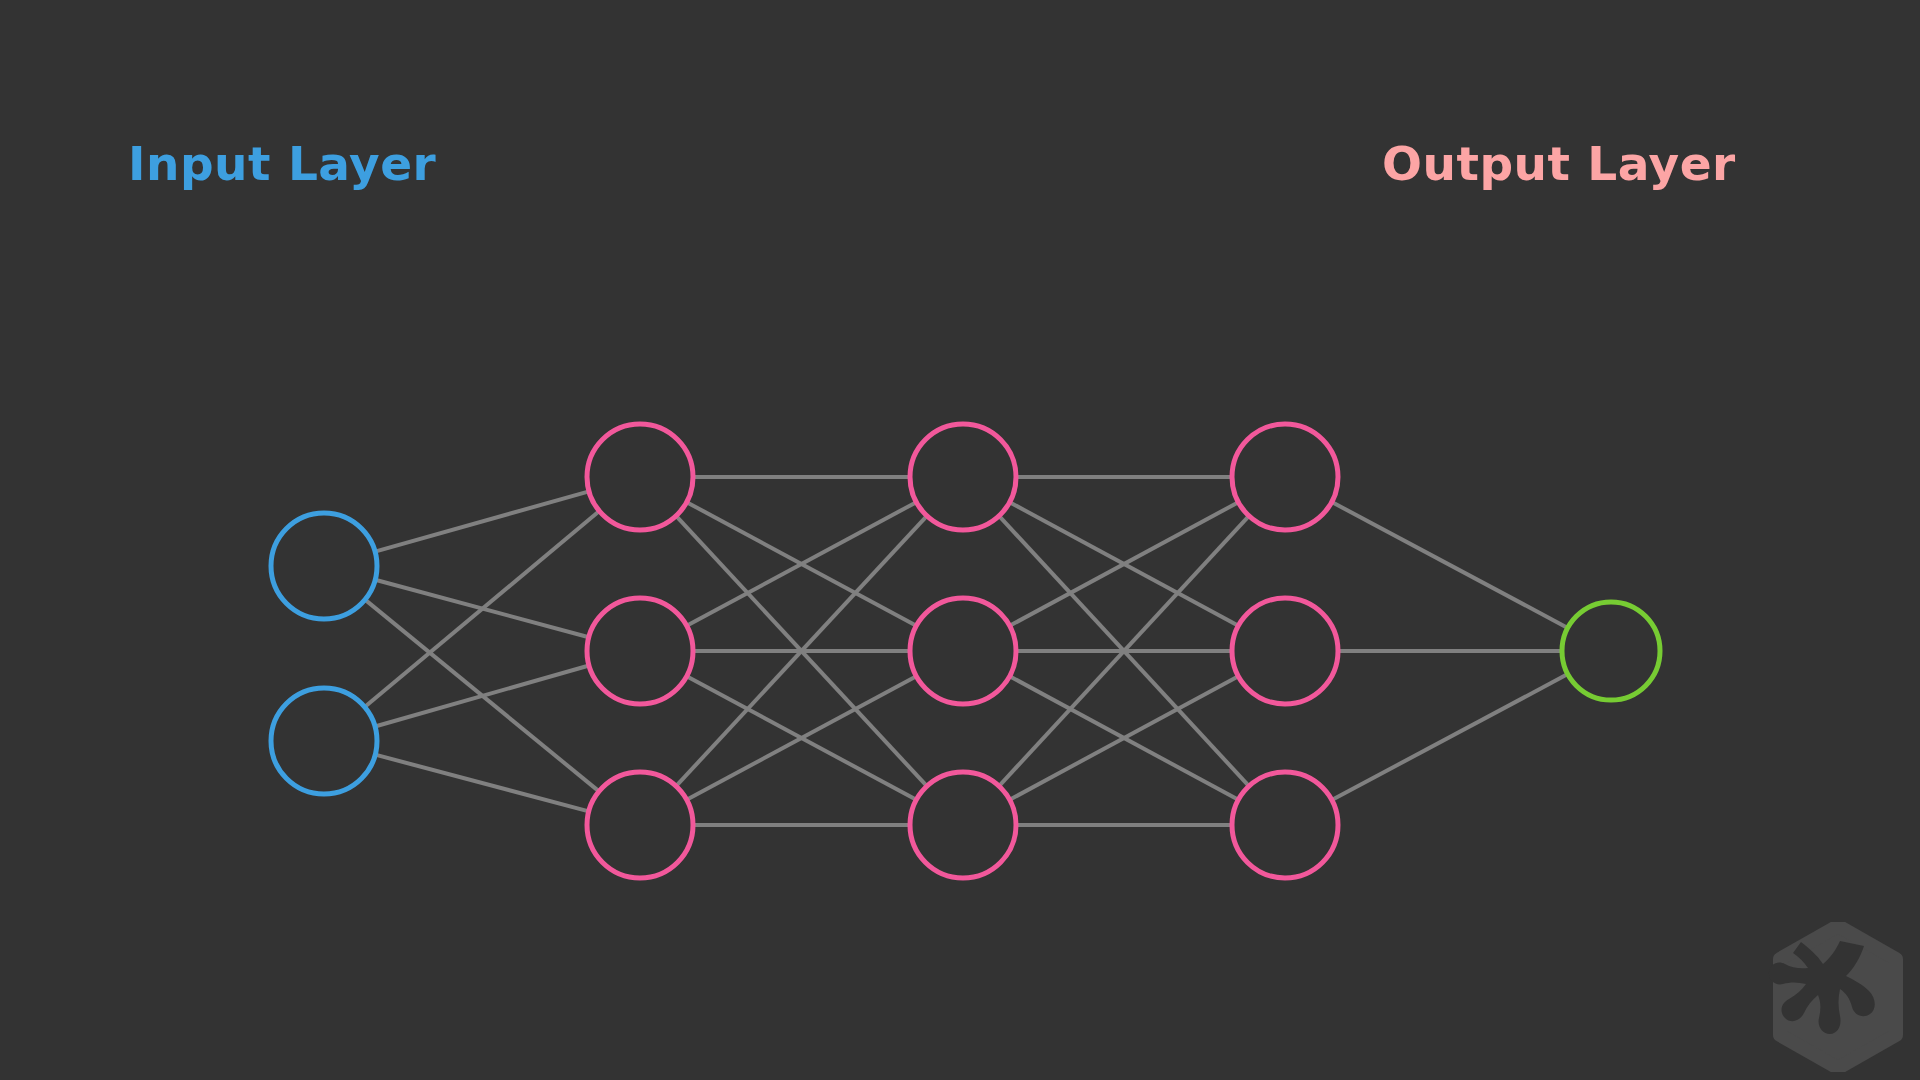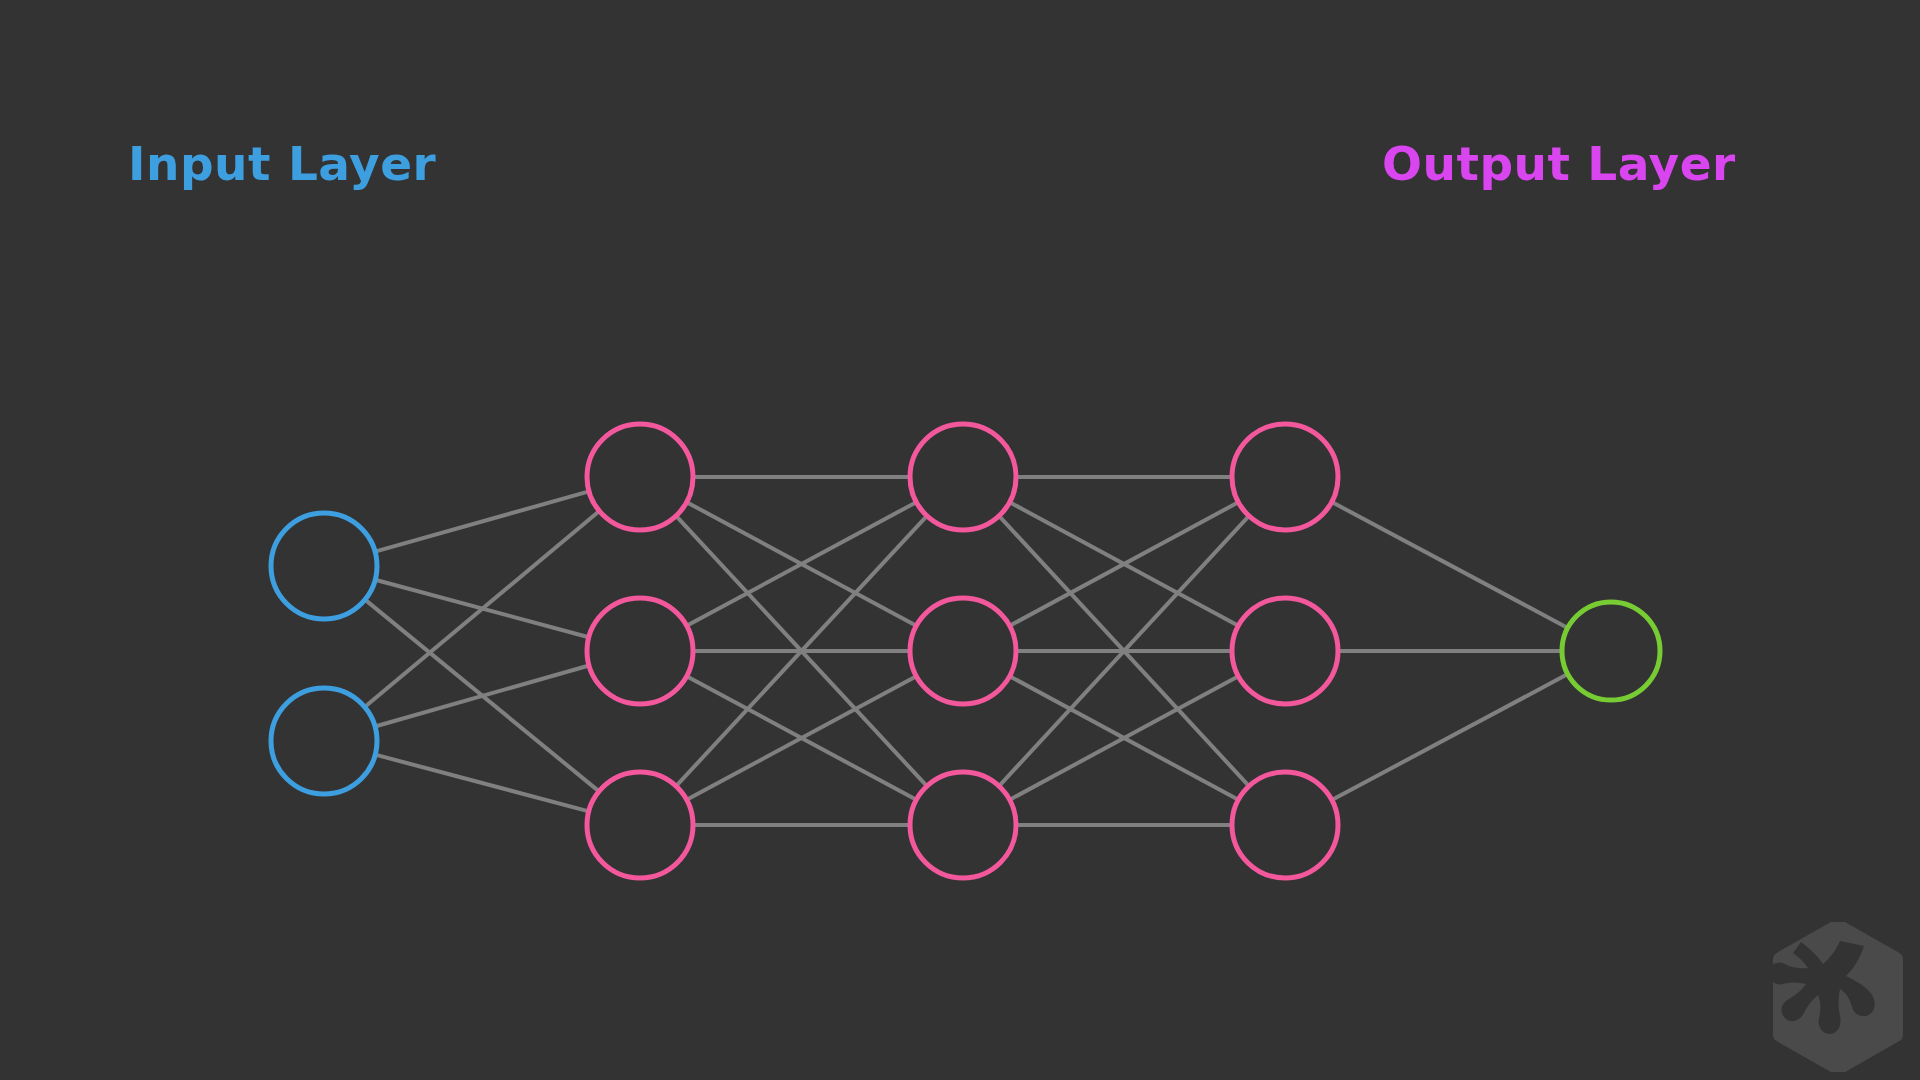--- a/index.html
+++ b/index.html
@@ -60,21 +60,21 @@
   }
 </style>
 </head>
 <body style="background: rgb(51, 51, 51);">
 
 <div id="canvas" style="background: rgb(51, 51, 51);">
 
   <div class="layer-label" id="label-input" style="color: rgb(61, 159, 224);">Input Layer</div>
 
 
-  <div class="layer-label" id="label-output" style="color: #d946ef;">Output Layer</div>
+  <div class="layer-label" id="label-output" style="color: #fca5a5;">Output Layer</div>
 
   <svg id="network" viewBox="0 0 1920 1080">
     <g id="edge-layer">
         <line x1="375.02" y1="551.63" x2="588.98" y2="491.37" stroke="#808080" stroke-width="4" class="edge"></line>
         <line x1="375.18" y1="579.77" x2="588.82" y2="637.23" stroke="#808080" stroke-width="4" class="edge"></line>
         <line x1="364.99" y1="599.60" x2="599.01" y2="791.40" stroke="#808080" stroke-width="4" class="edge"></line>
         <line x1="364.67" y1="707.02" x2="599.33" y2="510.98" stroke="#808080" stroke-width="4" class="edge"></line>
         <line x1="374.97" y1="726.48" x2="589.03" y2="665.52" stroke="#808080" stroke-width="4" class="edge"></line>
         <line x1="375.22" y1="754.62" x2="588.78" y2="811.38" stroke="#808080" stroke-width="4" class="edge"></line>
         <line x1="693.00" y1="477.00" x2="910.00" y2="477.00" stroke="#808080" stroke-width="4" class="edge"></line>

